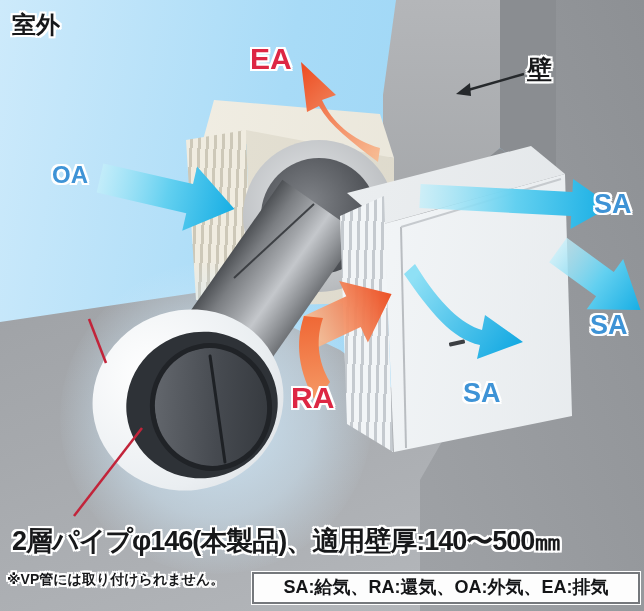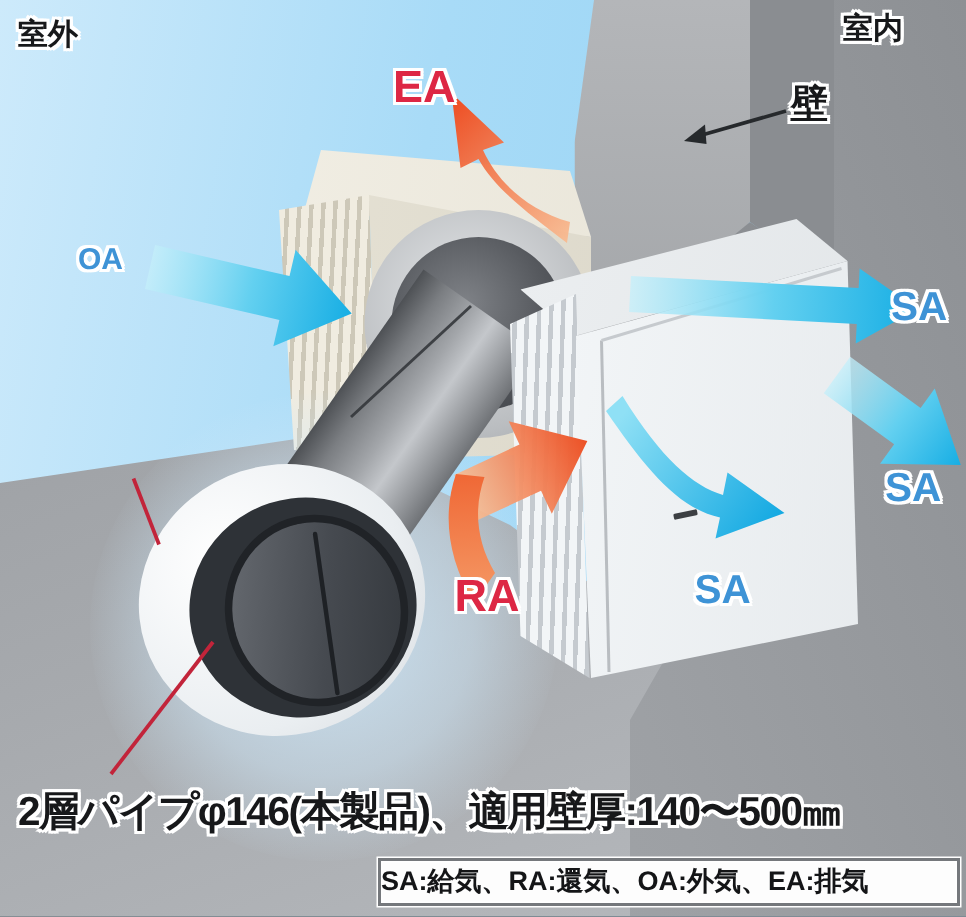--- a/index.html
+++ b/index.html
@@ -104,30 +104,30 @@
     transform:rotate(-12deg);border-radius:1px;
   }
   
   .lbl{
     position:absolute;color:#17181a;line-height:1.1;white-space:nowrap;
     text-shadow:-2px -2px 0 #fff,2px -2px 0 #fff,-2px 2px 0 #fff,2px 2px 0 #fff,
                 0 -2px 0 #fff,0 2px 0 #fff,-2px 0 0 #fff,2px 0 0 #fff;
   }
   .blue{color:#3e93d6;}
   .red{color:#dd2744;}
-  .f28{font-size:20px;} .f27{font-size:27px;} .f25{font-size:25px;} .f30{font-size:30px;margin-left:12px;}
+  .f28{font-size:24px;} .f27{font-size:27px;} .f25{font-size:25px;} .f30{font-size:30px;}
   .pre-pipe{left:5px;top:253px;font-size:20px;line-height:29px;}
   .pre-pipe sup{font-size:11px;}
   .product{left:12px;top:527px;font-size:27px;letter-spacing:-1px;}
   .vp{left:7px;top:572px;font-size:14px;}
   .legend{
     position:absolute;left:252px;top:572px;width:388px;height:32px;
     background:#fdfdfd;border:2px solid #75787c;box-sizing:border-box;
     box-shadow:inset 0 0 0 1px #fff, 0 0 0 1px #fff;
-    font-size:18px;color:#141517;line-height:27px;white-space:nowrap;
+    font-size:18px;color:#141517;text-align:center;line-height:27px;white-space:nowrap;
   }
   svg.overlay{position:absolute;left:0;top:0;}
 </style>
 </head>
 <body>
 
 <div class="stage">
 
   <div class="layer sky"></div>
   <div class="layer bottom-wall"></div>
@@ -200,27 +200,27 @@
 
     <line x1="524" y1="74" x2="468" y2="90" stroke="#26292c" stroke-width="2.5"></line>
     <polygon points="456,94 470,83 471,96" fill="#26292c"></polygon>
 
     <line x1="89" y1="319" x2="106" y2="363" stroke="#c2243a" stroke-width="2.5"></line>
 
     <line x1="142" y1="428" x2="74" y2="516" stroke="#c2243a" stroke-width="2.5"></line>
   </svg>
 
   <div class="lbl f28" style="left:12px;top:12px">室外</div>
-  <div class="lbl f28" style="left:562px;top:8px">室内</div>
   <div class="lbl f25" style="left:527px;top:56px">壁</div>
 
   <div class="lbl red f30" style="left:250px;top:42px">EA</div>
   <div class="lbl blue f28" style="left:52px;top:162px">OA</div>
   <div class="lbl blue f27" style="left:594px;top:190px">SA</div>
   <div class="lbl blue f27" style="left:590px;top:311px">SA</div>
   <div class="lbl blue f27" style="left:463px;top:379px">SA</div>
   <div class="lbl red f30" style="left:291px;top:381px">RA</div>
 
 
   <div class="lbl product">2層パイプφ146(本製品)、適用壁厚:140〜500㎜</div>
+  <div class="lbl vp">※VP管には取り付けられません。</div>
   <div class="legend">SA:給気、RA:還気、OA:外気、EA:排気</div>
 
 </div>
 
 </body></html>

